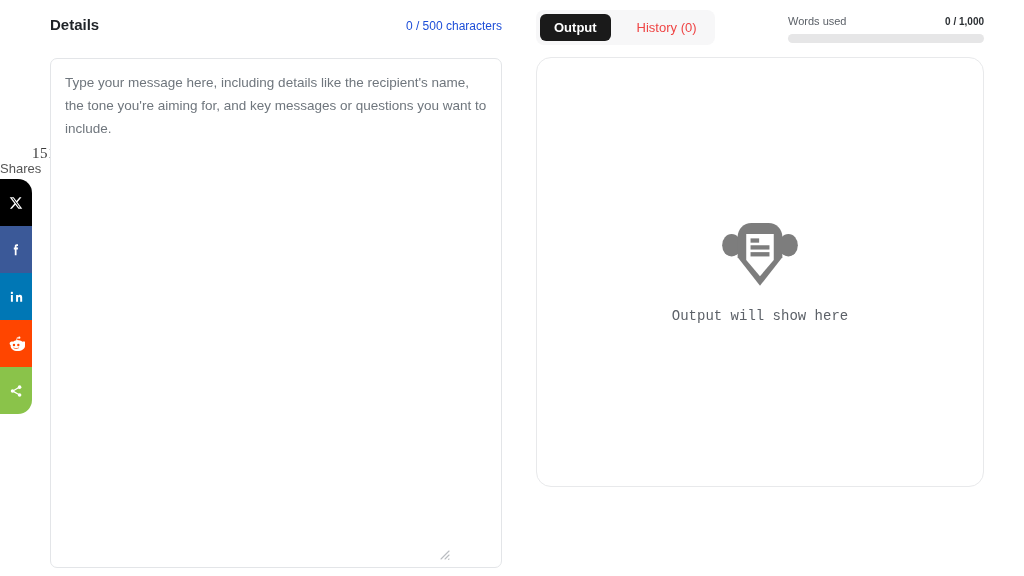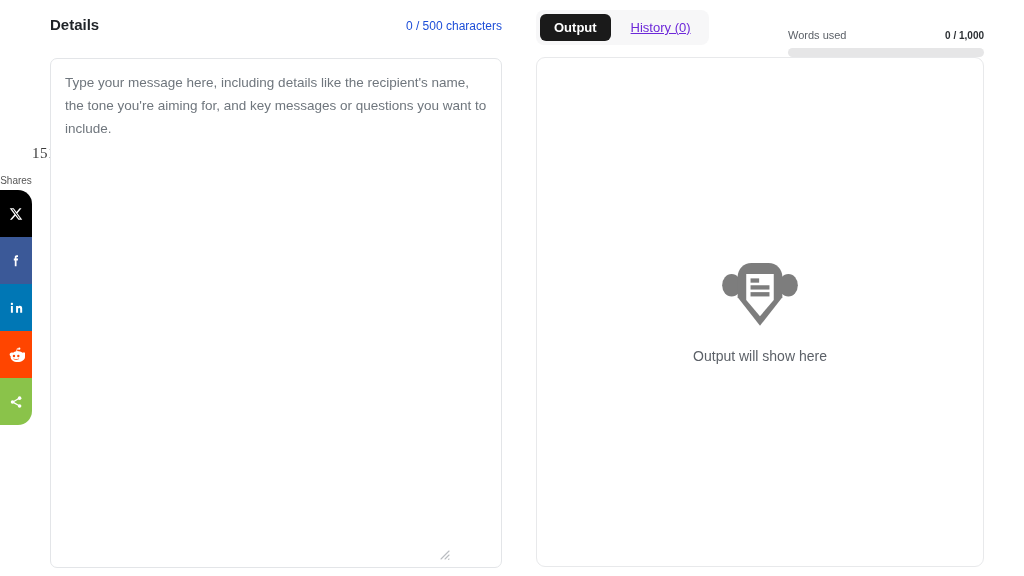--- a/index.html
+++ b/index.html
@@ -26,23 +26,23 @@
   .share-count-num {
     display: block;
     font-family: "Liberation Serif", serif;
     font-size: 15px;
     color: #3b3b3b;
     letter-spacing: .5px;
     padding-left: 32px;
   }
   .share-count-label {
     display: block;
-    font-size: 10px;
+    font-size: 13px;
     color: #555;
-    margin-top: 15px;
+    margin-top: 1px;
   }
   .share-btn {
     width: 32px; height: 47px;
     display: flex; align-items: center; justify-content: center;
     cursor: pointer;
   }
   .share-btn svg { display: block; }
   .share-x { background: #000000; border-top-right-radius: 14px; }
   .share-fb { background: #3b5998; }
   .share-li { background: #0077b5; }
@@ -102,45 +102,45 @@
   }
   .output-topbar {
     position: relative;
     height: 38px;
   }
   .tab-group {
     position: absolute;
     left: 0; top: 0;
     display: flex;
     align-items: center;
-    gap: 6px;
+    gap: 12px;
     background: #f7f7f8;
     border-radius: 8px;
     padding: 4px;
   }
   .tab {
     font-size: 13px;
     padding: 6px 14px;
     border-radius: 6px;
     cursor: pointer;
     white-space: nowrap;
     border: none;
     background: transparent;
     font-family: "Liberation Sans", sans-serif;
   }
   .tab-active {
     background: #1a1a1a;
     color: #ffffff;
     font-weight: bold;
   }
-  .tab-inactive { color: #6d28d9; text-decoration: underline; }
+  .tab-inactive { color: #ef4444; }
 
   .words-block {
     position: absolute;
-    left: 252px; top: 19px;
+    left: 252px; top: 5px;
     width: 196px;
   }
   .words-row {
     display: flex;
     justify-content: space-between;
     align-items: baseline;
     font-size: 11px;
   }
   .words-label { color: #5c6168; }
   .words-value { color: #2b2f33; font-weight: bold; font-size: 10px; }
@@ -154,27 +154,28 @@
   .words-bar-fill {
     height: 100%;
     width: 0%;
     background: #1a1a1a;
     border-radius: 99px;
   }
 
   .output-panel {
     position: absolute;
     left: 536px; top: 57px;
-    width: 448px; height: 510px;
+    width: 448px; height: 430px;
     border: 1px solid #e8e9eb;
-    border-radius: 9px;
+    border-radius: 15px;
     background: #ffffff;
     display: flex;
     align-items: center;
     justify-content: center;
+    font-family: Liberation Mono, monospace;
   }
   .empty-state {
     display: flex;
     flex-direction: column;
     align-items: center;
     margin-top: -10px;
   }
   .empty-icon { width: 86px; height: 86px; }
   .empty-text {
     margin-top: 12px;

